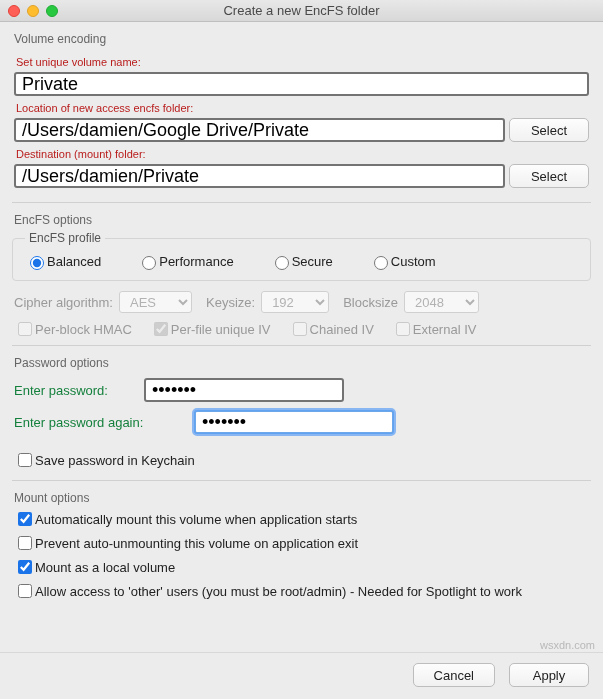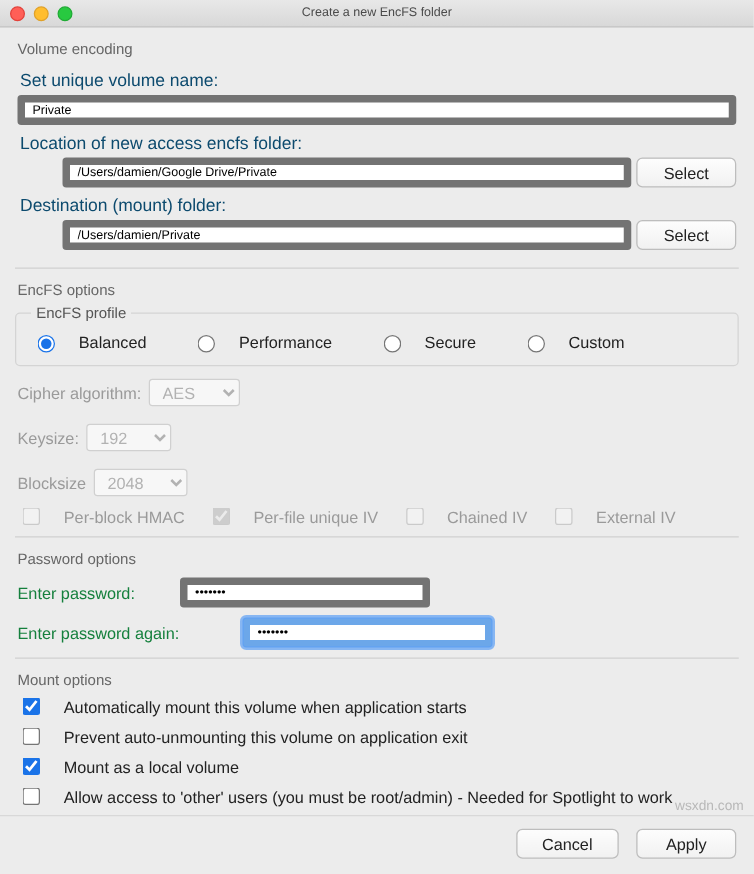--- a/index.html
+++ b/index.html
@@ -25,38 +25,38 @@
       display: flex;
       gap: 7px;
       margin-left: 8px;
     }
     .tl { width: 12px; height: 12px; border-radius: 50%; }
     .tl.red { background: #ff5f57; border: 0.5px solid #e3413a; }
     .tl.yellow { background: #ffbd2e; border: 0.5px solid #e0a128; }
     .tl.green { background: #28c940; border: 0.5px solid #1fab34; }
     .title {
       position: absolute; left: 0; right: 0;
-      text-align: center; font-size: 10px; color: #4a4a4a;
+      text-align: center; font-size: 13px; color: #4a4a4a;
     }
     .content { padding: 0 12px 10px 12px; }
     .group-label {
       font-size: 12px; color: #666; margin: 10px 0 2px 2px;
     }
     .group-box {
       padding: 2px 2px 8px 2px;
     }
     hr.divider {
       border: none; border-top: 1px solid #d0d0d0; margin: 6px 0 6px 0;
     }
-    .field-label { font-size: 14px; color: #0c4a6e; margin: 6px 0 4px 2px; }
-    .row { display: flex; align-items: center; gap: 4px; margin-left: 36px; }
+    .field-label { font-size: 11px; color: #b91c1c; margin: 6px 0 4px 2px; }
+    .row { display: flex; align-items: center; gap: 4px; }
     input[type="text"], input[type="password"] {
-      font-size: 10px;
+      font-size: 18px;
       padding: 3px 6px;
-      border: 6px solid #737373;
+      border: 2px solid #737373;
       border-radius: 3px;
       background: #fff;
       height: 24px;
     }
     input[type="text"].full { width: 100%; flex: 1; }
     button.mac {
       background: linear-gradient(#fdfdfd, #f1f1f1);
       border: 1px solid #bdbdbd;
       border-radius: 5px;
       height: 24px;
@@ -72,42 +72,41 @@
       margin: 4px 0 10px 0;
       background: transparent;
     }
     fieldset.inline legend {
       font-size: 12px; color: #555; padding: 0 4px;
     }
     .radio-row, .inline-row {
       display: flex; align-items: center; gap: 36px;
     }
     label.radio, label.check {
-      display: inline-flex; align-items: center; gap: 16px;
+      display: inline-flex; align-items: center; gap: 0;
       font-size: 13px; color: #222;
     }
     label.check.disabled, label.radio.disabled,
     .select-wrap.disabled select, span.disabled {
       color: #9a9a9a;
     }
     input[type="radio"] { accent-color: #1a73e8; width: 14px; height: 14px;}
     input[type="checkbox"] { accent-color: #1a73e8; width: 14px; height: 14px; }
     .select-wrap { display: inline-flex; align-items: center; gap: 6px; }
     select {
       font-size: 13px;
       height: 22px;
       border: 1px solid #c5c5c5;
       background: #fdfdfd;
       border-radius: 3px;
       padding: 0 18px 0 6px;
     }
     .spec-row {
-      display: flex; align-items: flex-start; gap: 14px; margin: 10px 0 6px 2px;
+      display: flex; align-items: flex-end; gap: 14px; margin: 10px 0 6px 2px;
       flex-wrap: wrap;
-      flex-direction: column;
     }
     .enc-row {
       display: flex; align-items: center; gap: 10px; margin: 8px 0 6px 2px;
     }
     .check-row {
       display: flex; align-items: center; gap: 18px; margin: 6px 0 2px 2px;
       flex-wrap: wrap;
     }
     .pw-row {
       display: flex; align-items: center; gap: 10px; margin: 8px 0 8px 2px;
@@ -236,20 +235,24 @@
   
   <div class="group-label">Password options</div>
   <div class="pw-row first">
     <span class="pw-label">Enter password:</span>
     <input type="password" value="1234567" style="">
   </div>
   <div class="pw-row again">
     <span class="pw-label">Enter password again:</span>
     <input type="password" value="1234567" style="">
   </div>
+  <label class="check" style="margin:8px 0 4px 2px;">
+    <input type="checkbox" style="">
+    <span>Save password in Keychain</span>
+  </label>
 
   <hr class="divider">
 
   
   <div class="group-label">Mount options</div>
   <div class="mount-list">
     <label class="check">
       <input type="checkbox" checked="" style="">
       <span>Automatically mount this volume when application starts</span>
     </label>

